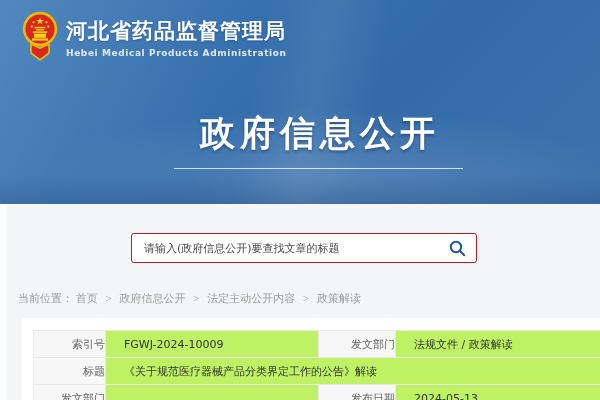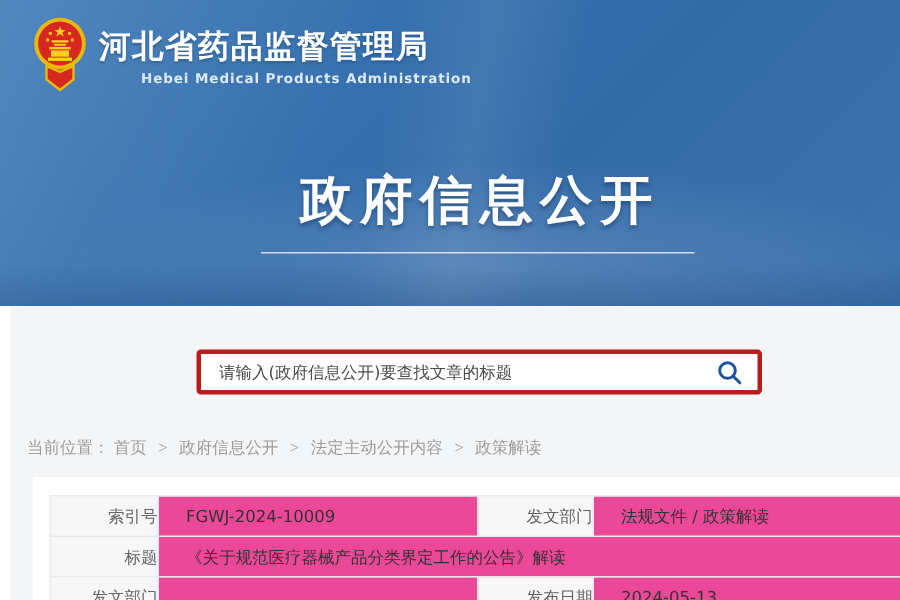--- a/index.html
+++ b/index.html
@@ -15,51 +15,51 @@
             linear-gradient(to bottom, rgba(0,0,0,0) 86%, rgba(13,45,88,0.18) 100%),
             radial-gradient(ellipse 480px 120px at 55% 88%, rgba(255,255,255,0.16) 0%, rgba(255,255,255,0) 60%),
             linear-gradient(112deg, rgba(255,255,255,0.12) 0%, rgba(255,255,255,0.0) 38%),
             linear-gradient(100deg, rgba(255,255,255,0) 42%, rgba(255,255,255,0.07) 52%, rgba(255,255,255,0) 62%),
             linear-gradient(135deg, #3a77b5 0%, #336ba9 60%, #3c72ad 100%); }
 
   .brand { position:absolute; left:22px; top:10px; display:flex; align-items:center; cursor:pointer; }
   .brand-text { margin-left:8px; padding-top:6px; }
   .org-cn { color:#ffffff; font-size:21px; font-weight:bold; letter-spacing:1px; line-height:1.1;
             text-shadow:0 1px 2px rgba(20,50,90,0.35); white-space:nowrap; }
-  .org-en { color:#ddeaf6; font-size:9px; font-weight:600; letter-spacing:0.6px; margin-top:5px; white-space:nowrap;margin-left:28px; }
+  .org-en { color:#ddeaf6; font-size:9px; font-weight:600; letter-spacing:0.6px; margin-top:5px; white-space:nowrap; }
 
   .banner-title { position:absolute; left:0; top:110px; width:640px; text-align:center;
                   color:#fff; font-size:35px; font-weight:bold; letter-spacing:5px;
                   text-shadow:0 2px 3px rgba(15,40,80,0.45); white-space:nowrap; }
   .banner-underline { position:absolute; left:174px; top:168px; width:289px; height:1px;
                       background:rgba(255,255,255,0.75); }
 
   
-  .search-box { position:absolute; left:131px; top:233px; width:377px; height:30px;
-                background:#fff; border:3px solid #b91c1c; border-radius:3px;
+  .search-box { position:absolute; left:131px; top:233px; width:346px; height:30px;
+                background:#fff; border:1px solid #b91c1c; border-radius:3px;
                 display:flex; align-items:center; }
   .search-box input { flex:1; height:100%; border:none; outline:none; background:transparent;
                       font-size:11px; color:#333; padding:0 8px 0 12px;
                       font-family:"DejaVu Sans","Liberation Sans",sans-serif; }
   .search-box input::placeholder { color:#4a4a4a; opacity:1; }
   .search-btn { width:38px; height:100%; border:none; background:transparent; cursor:pointer;
                 display:flex; align-items:center; justify-content:center; }
 
   
   .breadcrumb { position:absolute; left:18px; top:291px; font-size:11px; color:#9c9c9c; white-space:nowrap;font-family:Liberation Serif, serif; }
   .breadcrumb a { color:#9c9c9c; text-decoration:none; cursor:pointer; }
   .breadcrumb .sep { margin:0 5px; color:#9c9c9c; }
 
   
   .card { position:absolute; left:22px; top:318px; width:600px; height:100px; background:#fff; }
   .doc-table { position:absolute; left:11px; top:12px; width:600px;
                border-collapse:collapse; table-layout:fixed; }
   .doc-table td { border:1px solid #e9e9e9; height:27px; font-size:11px; vertical-align:middle; }
   .doc-table td.lbl { background:#f7f7f7; color:#636363; text-align:right; }
-  .doc-table td.val { background:#ec4899; color:#333; padding-left:18px; }
+  .doc-table td.val { background:#bef264; color:#333; padding-left:18px; }
 </style>
 </head>
 <body>
 
 <div class="page">
 
   <div class="gray-section"></div>
 
   <div class="hero">
 

